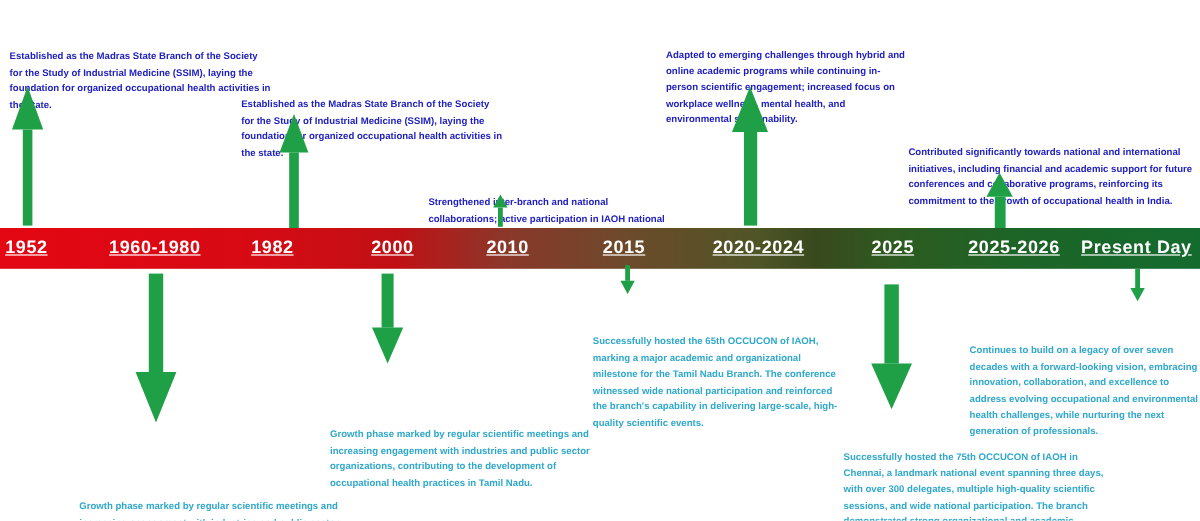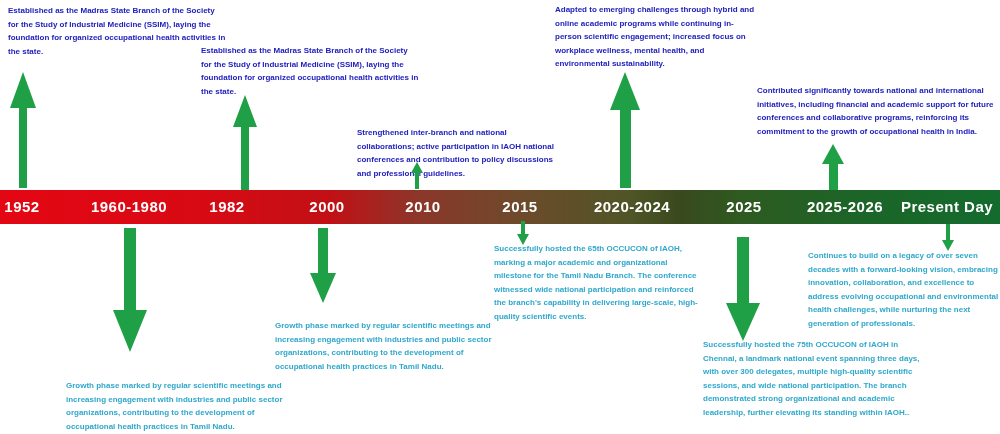--- a/index.html
+++ b/index.html
@@ -22,20 +22,21 @@
     background: linear-gradient(90deg,
       #E30613 0%, #D80A14 20%, #C11015 33%, #8B372A 42%, #6D4A2B 52%,
       #4F5526 63%, #39491E 68%, #2E5A20 74%, #1D6427 85%, #146B2E 100%);
     z-index: 1;
   }
   .year {
     position: absolute; top: 0; height: 34px; line-height: 34px;
     transform: translateX(-50%);
     color: #ffffff; font-weight: bold; font-size: 15px; letter-spacing: 0.5px;
     white-space: nowrap;
+    text-decoration: underline;
   }
 
   
   .arrow {
     position: absolute; display: flex; flex-direction: column; align-items: center;
     z-index: 2;
   }
   .arrow .shaft { flex: 1; background: var(--green); }
   .arrow .head-up {
     width: 0; height: 0;
@@ -46,20 +47,21 @@
     width: 0; height: 0;
     border-left: 0 solid transparent; border-right: 0 solid transparent;
     border-top: 0 solid var(--green);
   }
 
   
   .note {
     position: absolute;
     font-size: 8px; line-height: 13.5px; font-weight: bold;
     text-align: left;
+    margin-top: 36px;
   }
   .note.top { color: var(--blue); }
   .note.bottom { color: var(--teal); }
 </style>
 </head>
 <body>
 
 <div class="canvas">
 
   <div class="bar">

